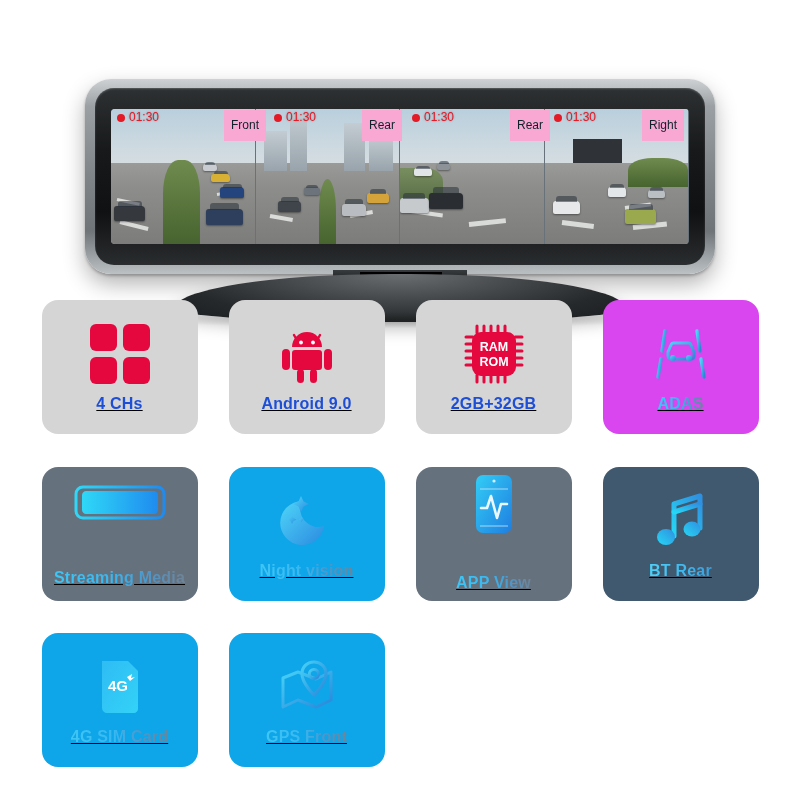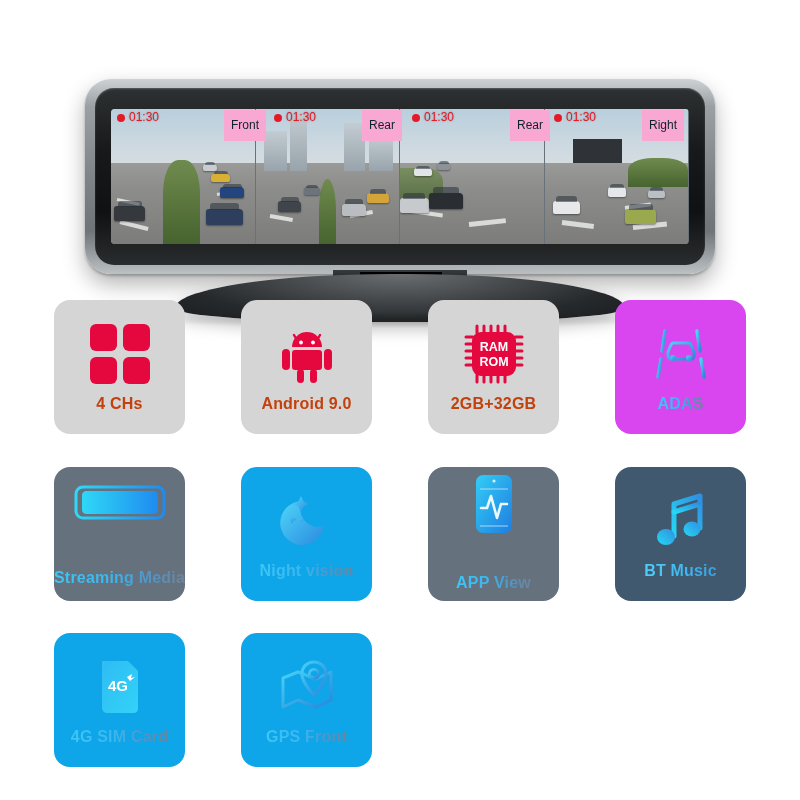--- a/index.html
+++ b/index.html
@@ -88,31 +88,31 @@
   #feature-grid{
     position:absolute;left:0;top:300px;width:800px;height:500px;
     display:grid;
     grid-template-columns:repeat(4,1fr);
     grid-template-rows:repeat(3,1fr);
     column-gap:0;row-gap:0;
     padding:0 26px;box-sizing:border-box;
   }
   .tile-cell{display:flex;align-items:flex-start;justify-content:center;}
   .tile{
-    width:131px;height:134px;border-radius:16px;
+    width:156px;height:134px;border-radius:16px;
     display:flex;flex-direction:column;align-items:center;justify-content:center;
-    box-sizing:border-box;padding:10px 6px 14px;
+    box-sizing:border-box;padding:10px 6px 14px;text-decoration:underline;
   }
   .tile-icon{height:74px;display:flex;align-items:center;justify-content:center;}
   .tile-label{
     margin-top:4px;font-size:16px;font-weight:bold;letter-spacing:.2px;
     text-align:center;white-space:nowrap;
   }
   .theme-light{background:#d5d5d5;}
-  .theme-light .tile-label{color:#c2410c;}
+  .theme-light .tile-label{color:#1d4ed8;}
   .theme-slate{background:#66717e;gap:34px;}
   .theme-slate2{background:#0ea5e9;}
   .theme-steel{background:#d946ef;}
   .theme-deep{background:#40596f;}
   .theme-slate .tile-label,.theme-slate2 .tile-label,
   .theme-steel .tile-label,.theme-deep .tile-label{
     background:linear-gradient(90deg,#3ec6f5 0%,#39b7f0 45%,#4f96c9 72%,#6f8496 100%);
     -webkit-background-clip:text;background-clip:text;color:transparent;
   }
   .tile-deep .tile-label{
@@ -375,21 +375,21 @@
               <stop offset="0%" stop-color="#26d7f5"></stop>
                 <stop offset="100%" stop-color="#2f8fe0"></stop>
             </linearGradient>
           </defs>
           <path d="M22 46V14l26-8v32" fill="none" stroke="url(#gMus)" stroke-width="5" stroke-linecap="round" stroke-linejoin="round"></path>
           <path d="M22 22l26-8" fill="none" stroke="url(#gMus)" stroke-width="5" stroke-linecap="round"></path>
           <ellipse cx="14" cy="47" rx="9" ry="8" fill="url(#gMus)"></ellipse>
           <ellipse cx="40" cy="39" rx="8.5" ry="7.5" fill="url(#gMus)"></ellipse>
         </svg>
       </div>
-      <div class="tile-label">BT Music</div>
+      <div class="tile-label">BT Rear</div>
     </div>
   </div>
 
 
   <div class="tile-cell">
     <div class="tile theme-slate2">
       <div class="tile-icon">
         <svg width="44" height="60" viewBox="0 0 44 60">
           <defs>
             <linearGradient id="gSim" x1="0" y1="0" x2="1" y2="1">

